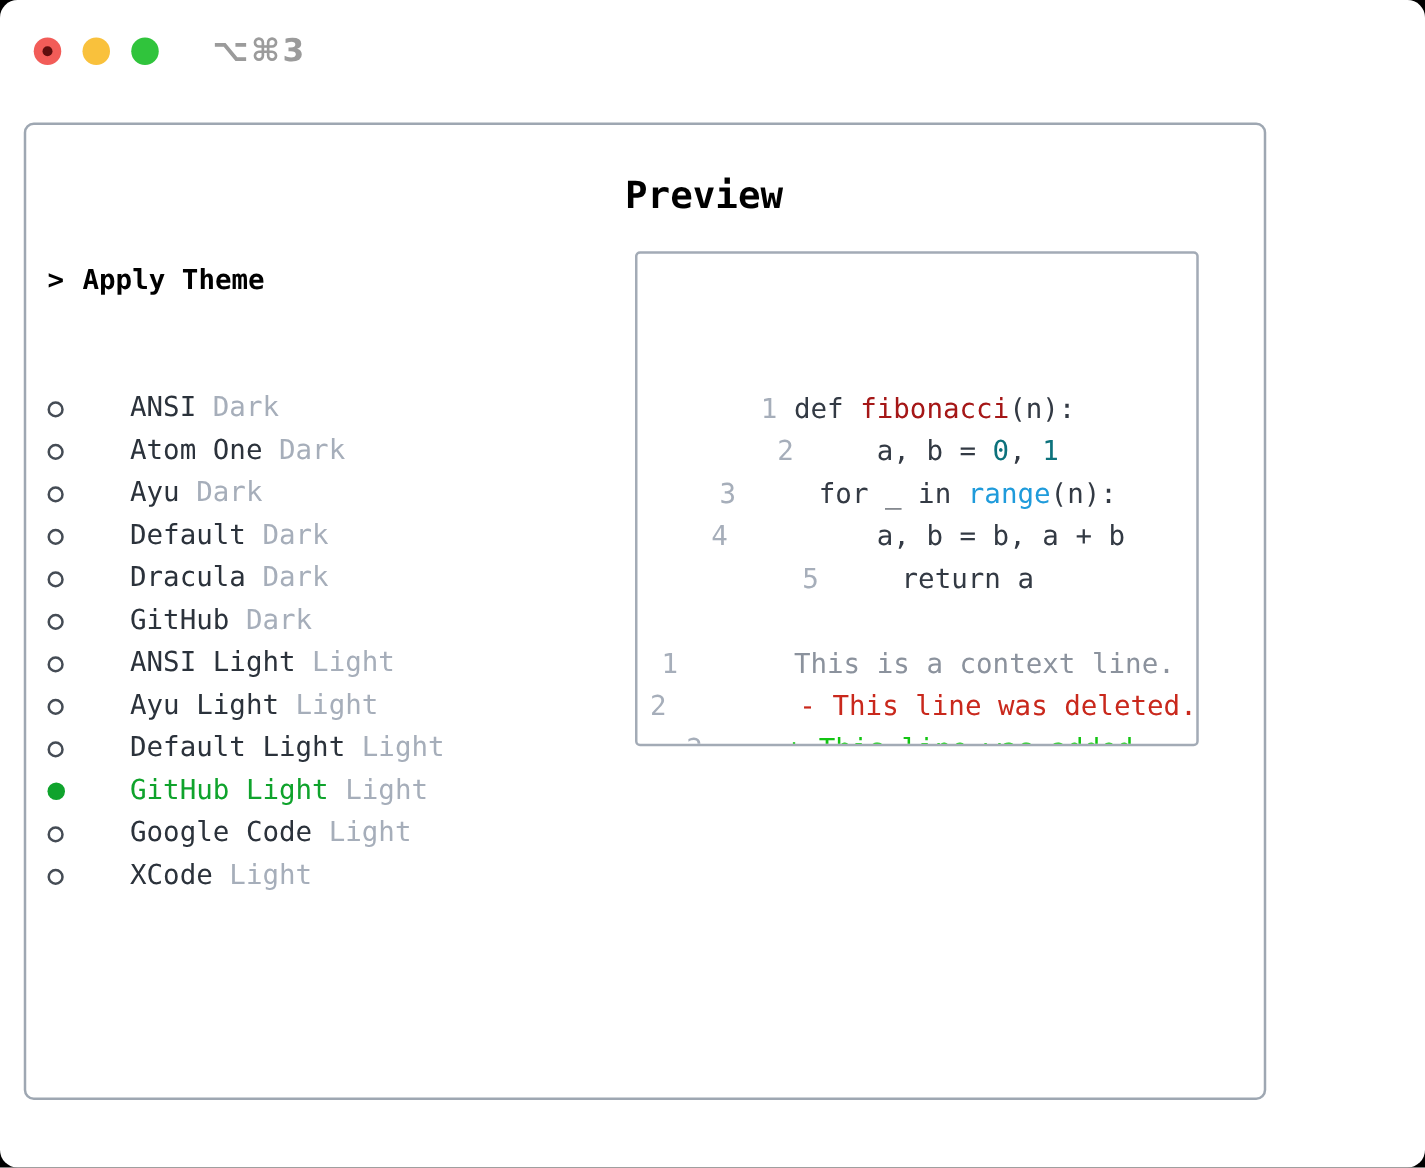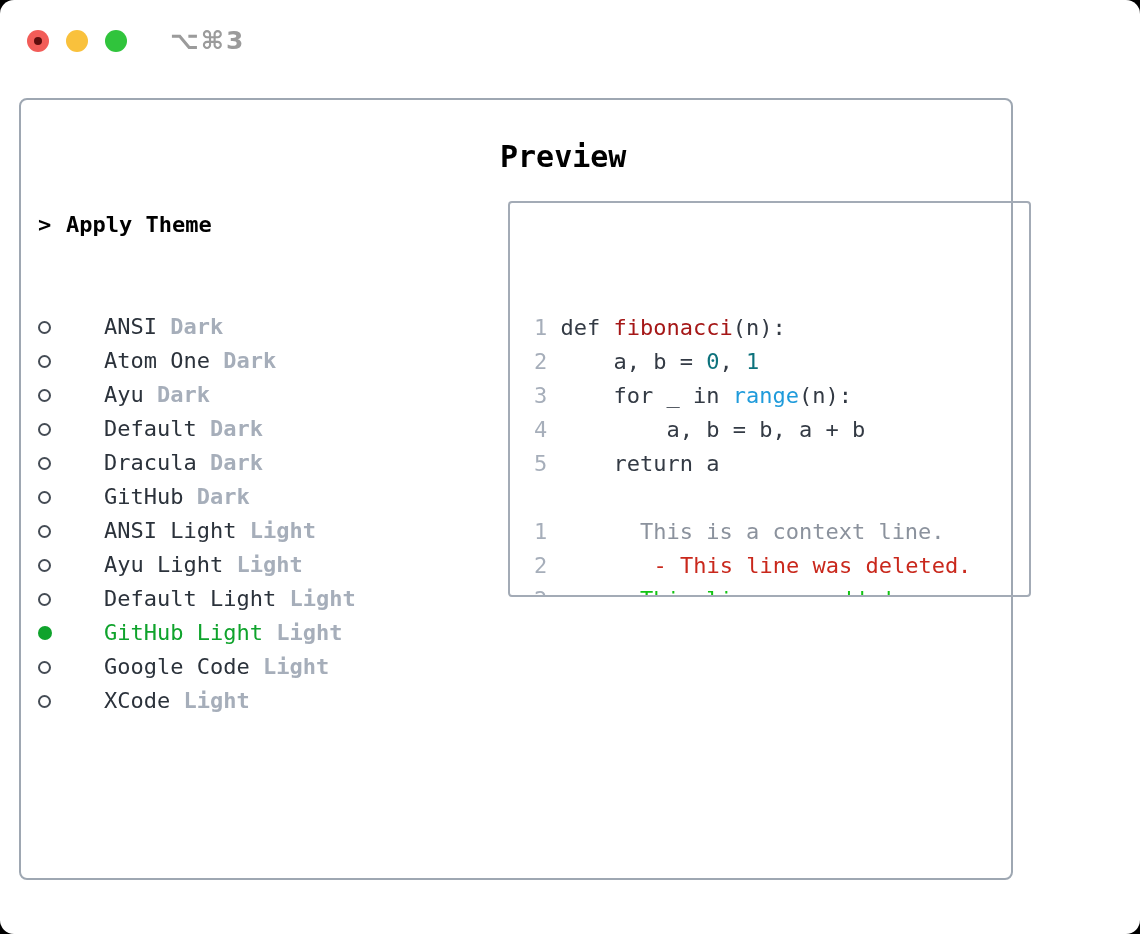--- a/index.html
+++ b/index.html
@@ -41,31 +41,31 @@
   .row{height:34px;display:flex;align-items:center;}
   .row.spacer{height:34px;}
   .marker{width:28px;flex:none;display:flex;align-items:center;}
   .hdr-prefix{font-weight:700;color:var(--header_text,#000);}
   .hdr-label{font-weight:700;color:var(--header_text,#000);}
   .circle{width:13px;height:13px;box-sizing:border-box;border:2px solid var(--circle_outline,#454c55);
           border-radius:50%;}
   .circle.filled{width:14px;height:14px;border:none;background:var(--selected_green,#0fa32c);}
   .t-name{color:var(--list_text,#2b323b);margin-left:38px;}
   .t-name.sel{color:var(--selected_green,#0fa32c);}
-  .t-tag{color:var(--muted,#a6aeba);margin-left:1ch;font-weight:bold;}
+  .t-tag{color:var(--muted,#a6aeba);margin-left:1ch;}
   .plain-hdr{color:var(--header_text,#000);}
   
   .right-header{
     position:absolute;left:500px;top:140px;height:34px;line-height:34px;
     font-size:30px;font-weight:700;color:var(--header_text,#000);
   }
   .preview-box{
-    position:absolute;left:508px;top:201px;width:523px;height:396px;box-sizing:border-box;
+    position:absolute;left:508px;top:201px;width:451px;height:396px;box-sizing:border-box;
     border:2px solid var(--box_border,#a3abb6);border-radius:4px;
-    padding:40px 8px 0 24px;font-size:22px;line-height:34px;white-space:pre;overflow:hidden;
+    padding:40px 8px 0 10px;font-size:22px;line-height:34px;white-space:pre;overflow:hidden;text-align:center;
   }
   .pline{height:34px;}
   .ln{color:var(--muted,#a6aeba);}
   .seg-code{color:var(--code_text,#333a44);}
   .seg-func{color:var(--function_red,#a51717);}
   .seg-num{color:var(--number_teal,#0d727c);}
   .seg-builtin{color:var(--builtin_blue,#1f9bdb);}
   .seg-ctx{color:var(--context_text,#8b929d);}
   .seg-del{color:var(--deleted_red,#c9281c);margin-left:40px;}
   .seg-add{color:var(--added_green,#13c413);}

